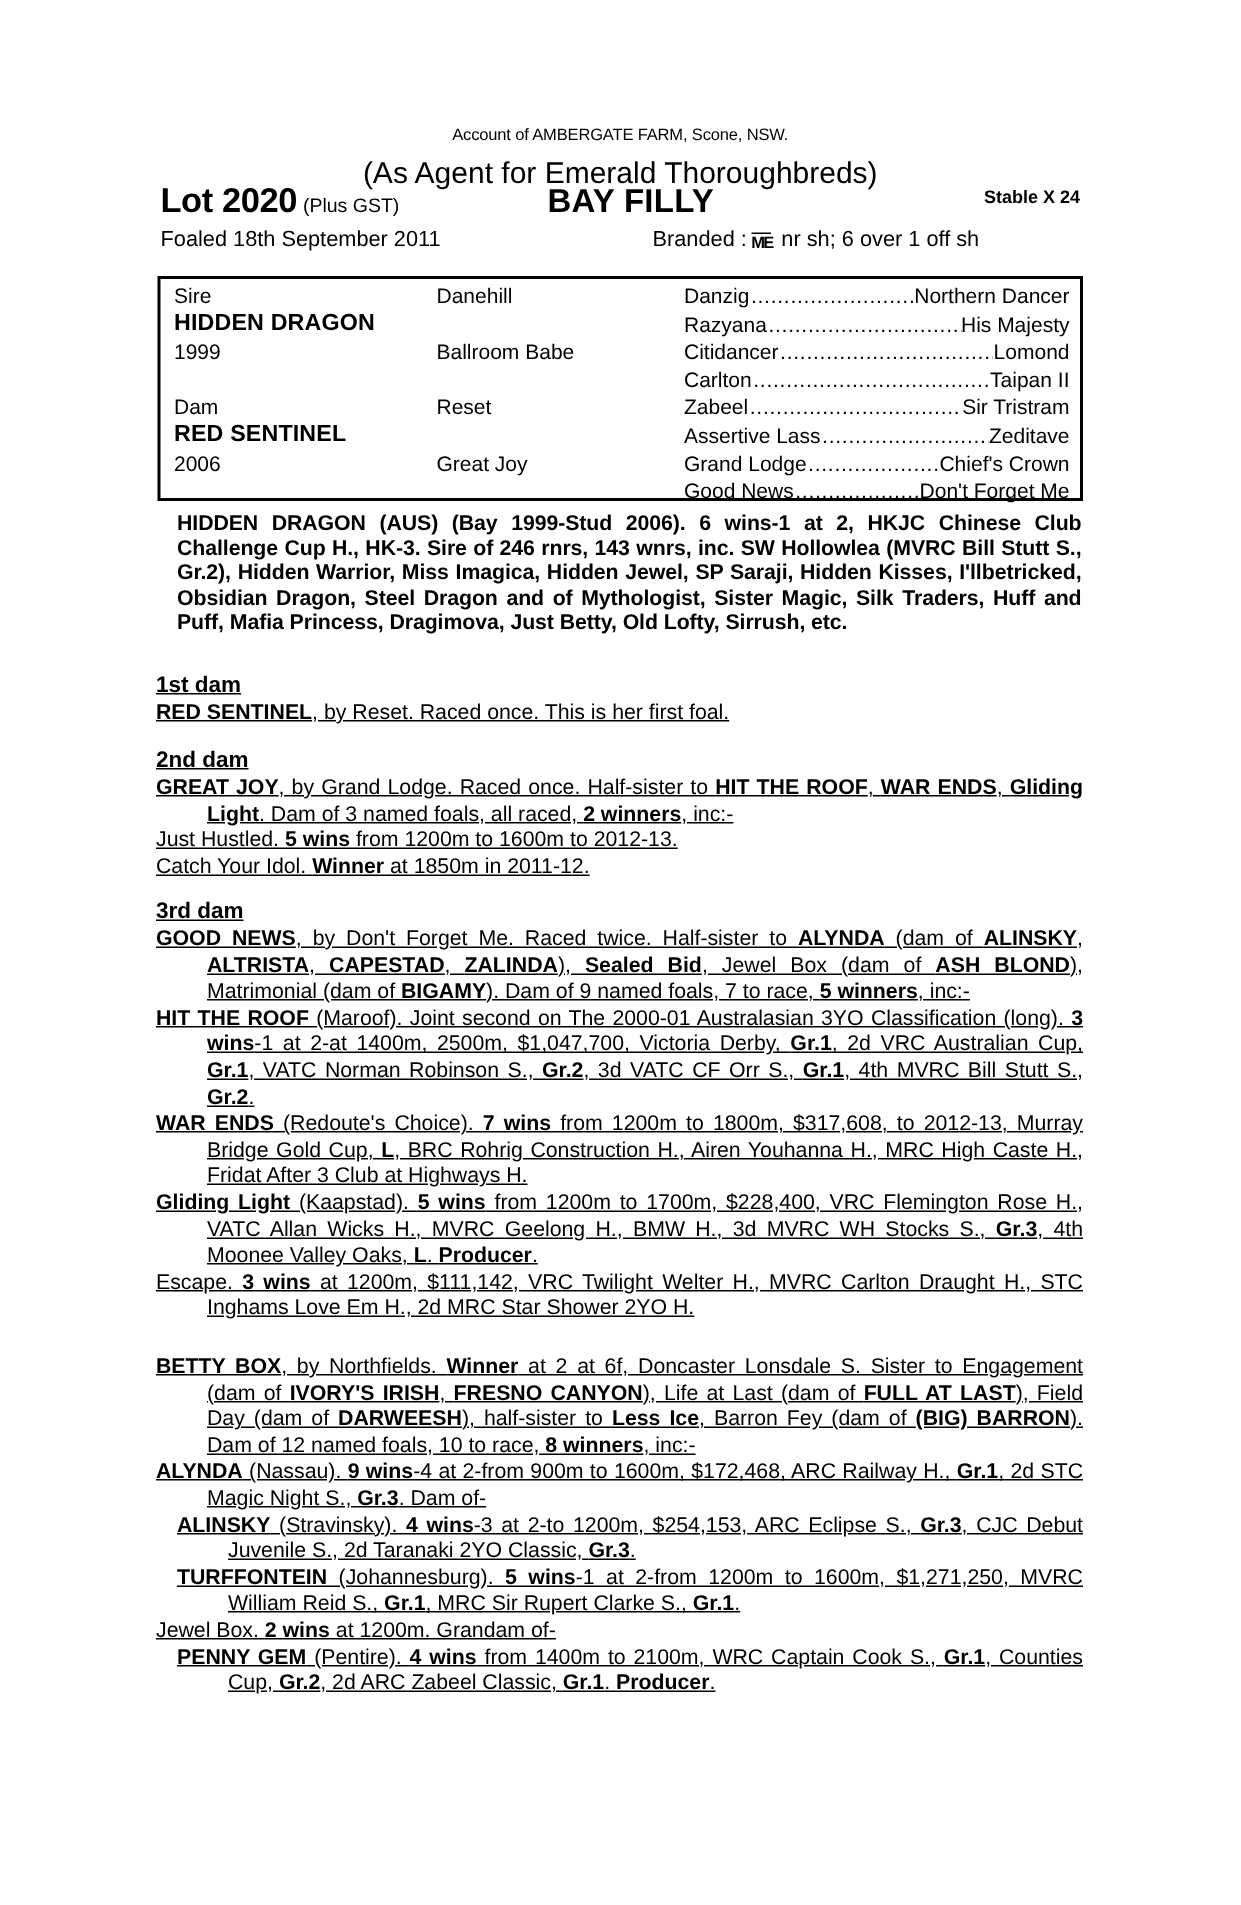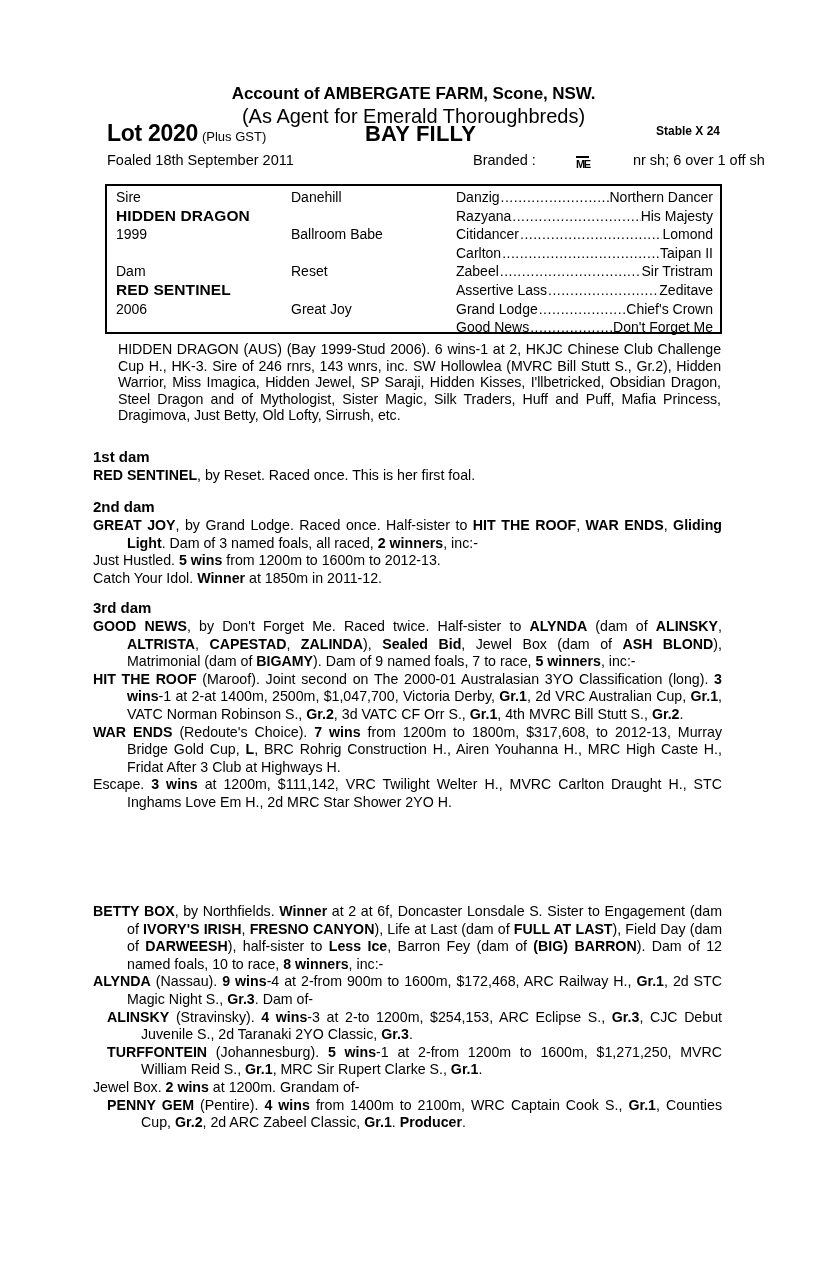--- a/index.html
+++ b/index.html
@@ -22,22 +22,22 @@
     box-sizing: border-box;
     padding: 0;
   }
 
   
   .account-line {
     position: absolute;
     left: 0; right: 0;
     top: 84px;
     text-align: center;
-    font-weight: bold;
-    font-size: 17px;
+    font-weight: normal;
+    font-size: 11px;
     letter-spacing: -0.1px;
   }
   .agent-line {
     position: absolute;
     left: 0; right: 0;
     top: 105px;
     text-align: center;
     font-size: 20px;
   }
 
@@ -90,26 +90,25 @@
     height: 22px;
     font-size: 14.5px;
   }
   .foaled-left {
     position: absolute;
     left: 0; top: 0;
     white-space: nowrap;
   }
   .branded-wrap {
     position: absolute;
-    left: 366px;
+    left: 328px;
     top: 0;
     white-space: nowrap;
     display: flex;
-    align-items: flex-end;
-    gap: 37px;
+    align-items: center;
   }
   .brand-glyph {
     display: inline-block;
     position: relative;
     width: 17px;
     height: 13px;
     margin: 0 3px 0 3px;
     vertical-align: baseline;
     top: 1px;
   }
@@ -177,29 +176,29 @@
     font-size: 14px;
   }
   .leader-row .rname { flex: 0 0 auto; text-align: right; }
 
   
   .sire-block {
     position: absolute;
     left: 118px;
     right: 106px;
     top: 341px;
-    font-weight: normal;
+    font-weight: bold;
     font-size: 14.2px;
     line-height: 16.6px;
     text-align: justify;
     letter-spacing: -0.05px;
   }
 
   
-  .dam-sec { position: absolute; left: 93px; right: 105px; }
+  .dam-sec { position: absolute; left: 104px; right: 105px; text-decoration: underline; }
   .dam-head {
     font-weight: bold;
     font-size: 15px;
     line-height: 19px;
     margin-bottom: 1px;
   }
   .p {
     font-size: 14.2px;
     line-height: 17.6px;
     text-align: justify;
@@ -331,20 +330,21 @@
     <div class="p j hang0"><b>GREAT JOY</b>, by Grand Lodge. Raced once. Half-sister to <b>HIT THE ROOF</b>, <b>WAR ENDS</b>, <b>Gliding Light</b>. Dam of 3 named foals, all raced, <b>2 winners</b>, inc:-</div>
     <div class="p nj ind1">Just Hustled. <b>5 wins</b> from 1200m to 1600m to 2012-13.</div>
     <div class="p nj ind1">Catch Your Idol. <b>Winner</b> at 1850m in 2011-12.</div>
   </div>
 
   <div class="dam-sec" id="dam3">
     <div class="dam-head">3rd dam</div>
     <div class="p j hang0"><b>GOOD NEWS</b>, by Don't Forget Me. Raced twice. Half-sister to <b>ALYNDA</b> (dam of <b>ALINSKY</b>, <b>ALTRISTA</b>, <b>CAPESTAD</b>, <b>ZALINDA</b>), <b>Sealed Bid</b>, Jewel Box (dam of <b>ASH BLOND</b>), Matrimonial (dam of <b>BIGAMY</b>). Dam of 9 named foals, 7 to race, <b>5 winners</b>, inc:-</div>
     <div class="p j hang1"><b>HIT THE ROOF</b> (Maroof). Joint second on The 2000-01 Australasian 3YO Classification (long). <b>3 wins</b>-1 at 2-at 1400m, 2500m, $1,047,700, Victoria Derby, <b>Gr.1</b>, 2d VRC Australian Cup, <b>Gr.1</b>, VATC Norman Robinson S., <b>Gr.2</b>, 3d VATC CF Orr S., <b>Gr.1</b>, 4th MVRC Bill Stutt S., <b>Gr.2</b>.</div>
     <div class="p j hang1"><b>WAR ENDS</b> (Redoute's Choice). <b>7 wins</b> from 1200m to 1800m, $317,608, to 2012-13, Murray Bridge Gold Cup, <b>L</b>, BRC Rohrig Construction H., Airen Youhanna H., MRC High Caste H., Fridat After 3 Club at Highways H.</div>
+    <div class="p j hang1"><b>Gliding Light</b> (Kaapstad). <b>5 wins</b> from 1200m to 1700m, $228,400, VRC Flemington Rose H., VATC Allan Wicks H., MVRC Geelong H., BMW H., 3d MVRC WH Stocks S., <b>Gr.3</b>, 4th Moonee Valley Oaks, <b>L</b>. <b>Producer</b>.</div>
     <div class="p j hang1">Escape. <b>3 wins</b> at 1200m, $111,142, VRC Twilight Welter H., MVRC Carlton Draught H., STC Inghams Love Em H., 2d MRC Star Shower 2YO H.</div>
   </div>
 
   <div class="dam-sec" id="dam4">
     <div class="p j hang0"><b>BETTY BOX</b>, by Northfields. <b>Winner</b> at 2 at 6f, Doncaster Lonsdale S. Sister to Engagement (dam of <b>IVORY'S IRISH</b>, <b>FRESNO CANYON</b>), Life at Last (dam of <b>FULL AT LAST</b>), Field Day (dam of <b>DARWEESH</b>), half-sister to <b>Less Ice</b>, Barron Fey (dam of <b>(BIG) BARRON</b>). Dam of 12 named foals, 10 to race, <b>8 winners</b>, inc:-</div>
     <div class="p j hang1"><b>ALYNDA</b> (Nassau). <b>9 wins</b>-4 at 2-from 900m to 1600m, $172,468, ARC Railway H., <b>Gr.1</b>, 2d STC Magic Night S., <b>Gr.3</b>. Dam of-</div>
     <div class="p j hang2"><b>ALINSKY</b> (Stravinsky). <b>4 wins</b>-3 at 2-to 1200m, $254,153, ARC Eclipse S., <b>Gr.3</b>, CJC Debut Juvenile S., 2d Taranaki 2YO Classic, <b>Gr.3</b>.</div>
     <div class="p j hang2"><b>TURFFONTEIN</b> (Johannesburg). <b>5 wins</b>-1 at 2-from 1200m to 1600m, $1,271,250, MVRC William Reid S., <b>Gr.1</b>, MRC Sir Rupert Clarke S., <b>Gr.1</b>.</div>
     <div class="p j hang1">Jewel Box. <b>2 wins</b> at 1200m. Grandam of-</div>
     <div class="p j hang2"><b>PENNY GEM</b> (Pentire). <b>4 wins</b> from 1400m to 2100m, WRC Captain Cook S., <b>Gr.1</b>, Counties Cup, <b>Gr.2</b>, 2d ARC Zabeel Classic, <b>Gr.1</b>. <b>Producer</b>.</div>

